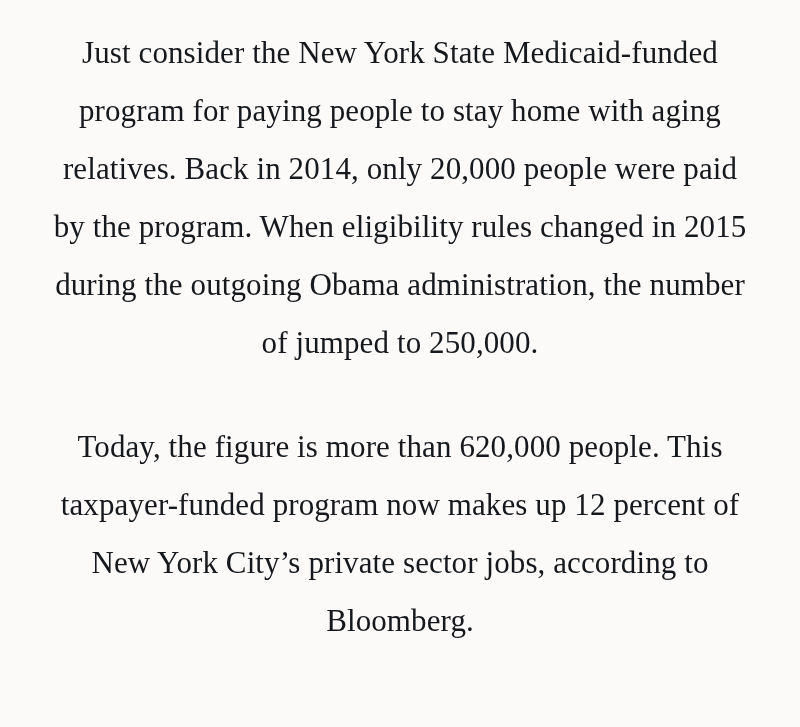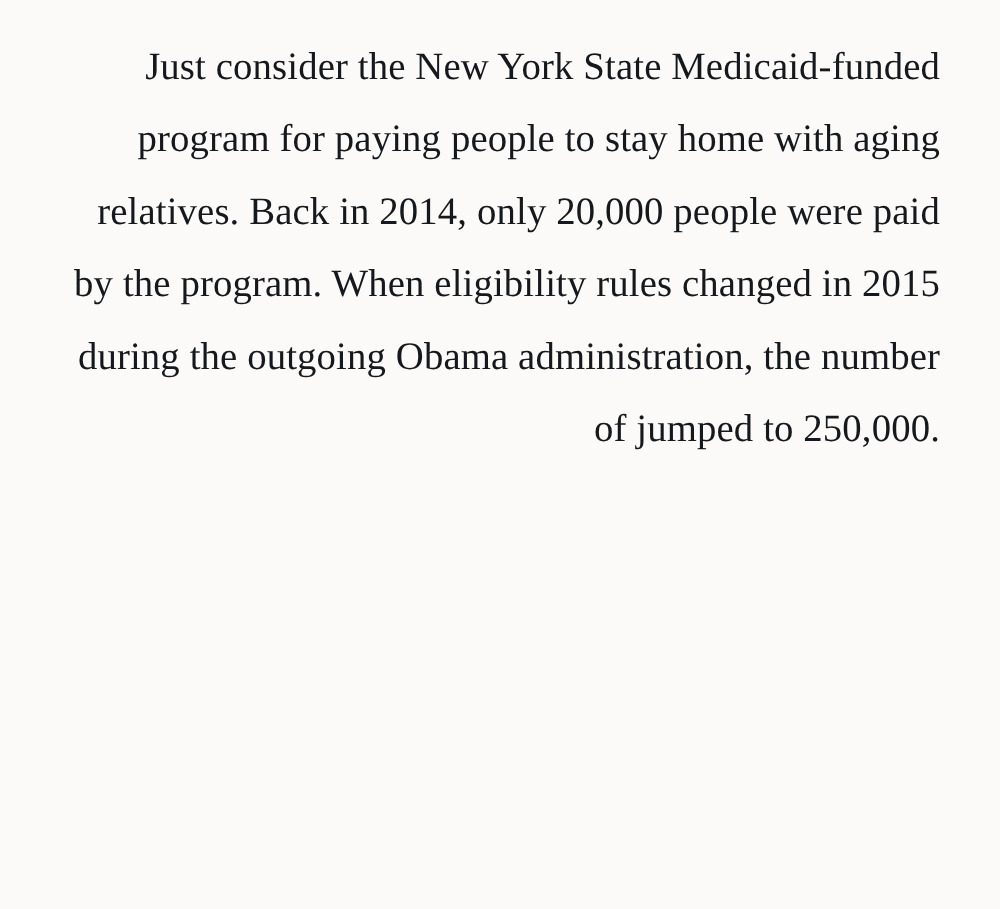--- a/index.html
+++ b/index.html
@@ -17,24 +17,25 @@
   .article {
     padding: 24px 48px 0 48px;
     box-sizing: border-box;
   }
   .article p {
     margin: 0 0 46px 0;
     font-size: 31px;
     line-height: 58px;
     letter-spacing: 0.1px;
     color: #15181c;
-    text-align: right;
+    text-align: center;
   }
   .article p:last-child {
     margin-bottom: 0;
   }
 </style>
 </head>
 <body>
 
 <div class="article">
   <p>Just consider the New York State Medicaid-funded program for paying people to stay home with aging relatives. Back in 2014, only 20,000 people were paid by the program. When eligibility rules changed in 2015 during the outgoing Obama administration, the number of jumped to 250,000.</p>
+  <p>Today, the figure is more than 620,000 people. This taxpayer-funded program now makes up 12 percent of New York City’s private sector jobs, according to Bloomberg.</p>
 </div>
 
 </body></html>

